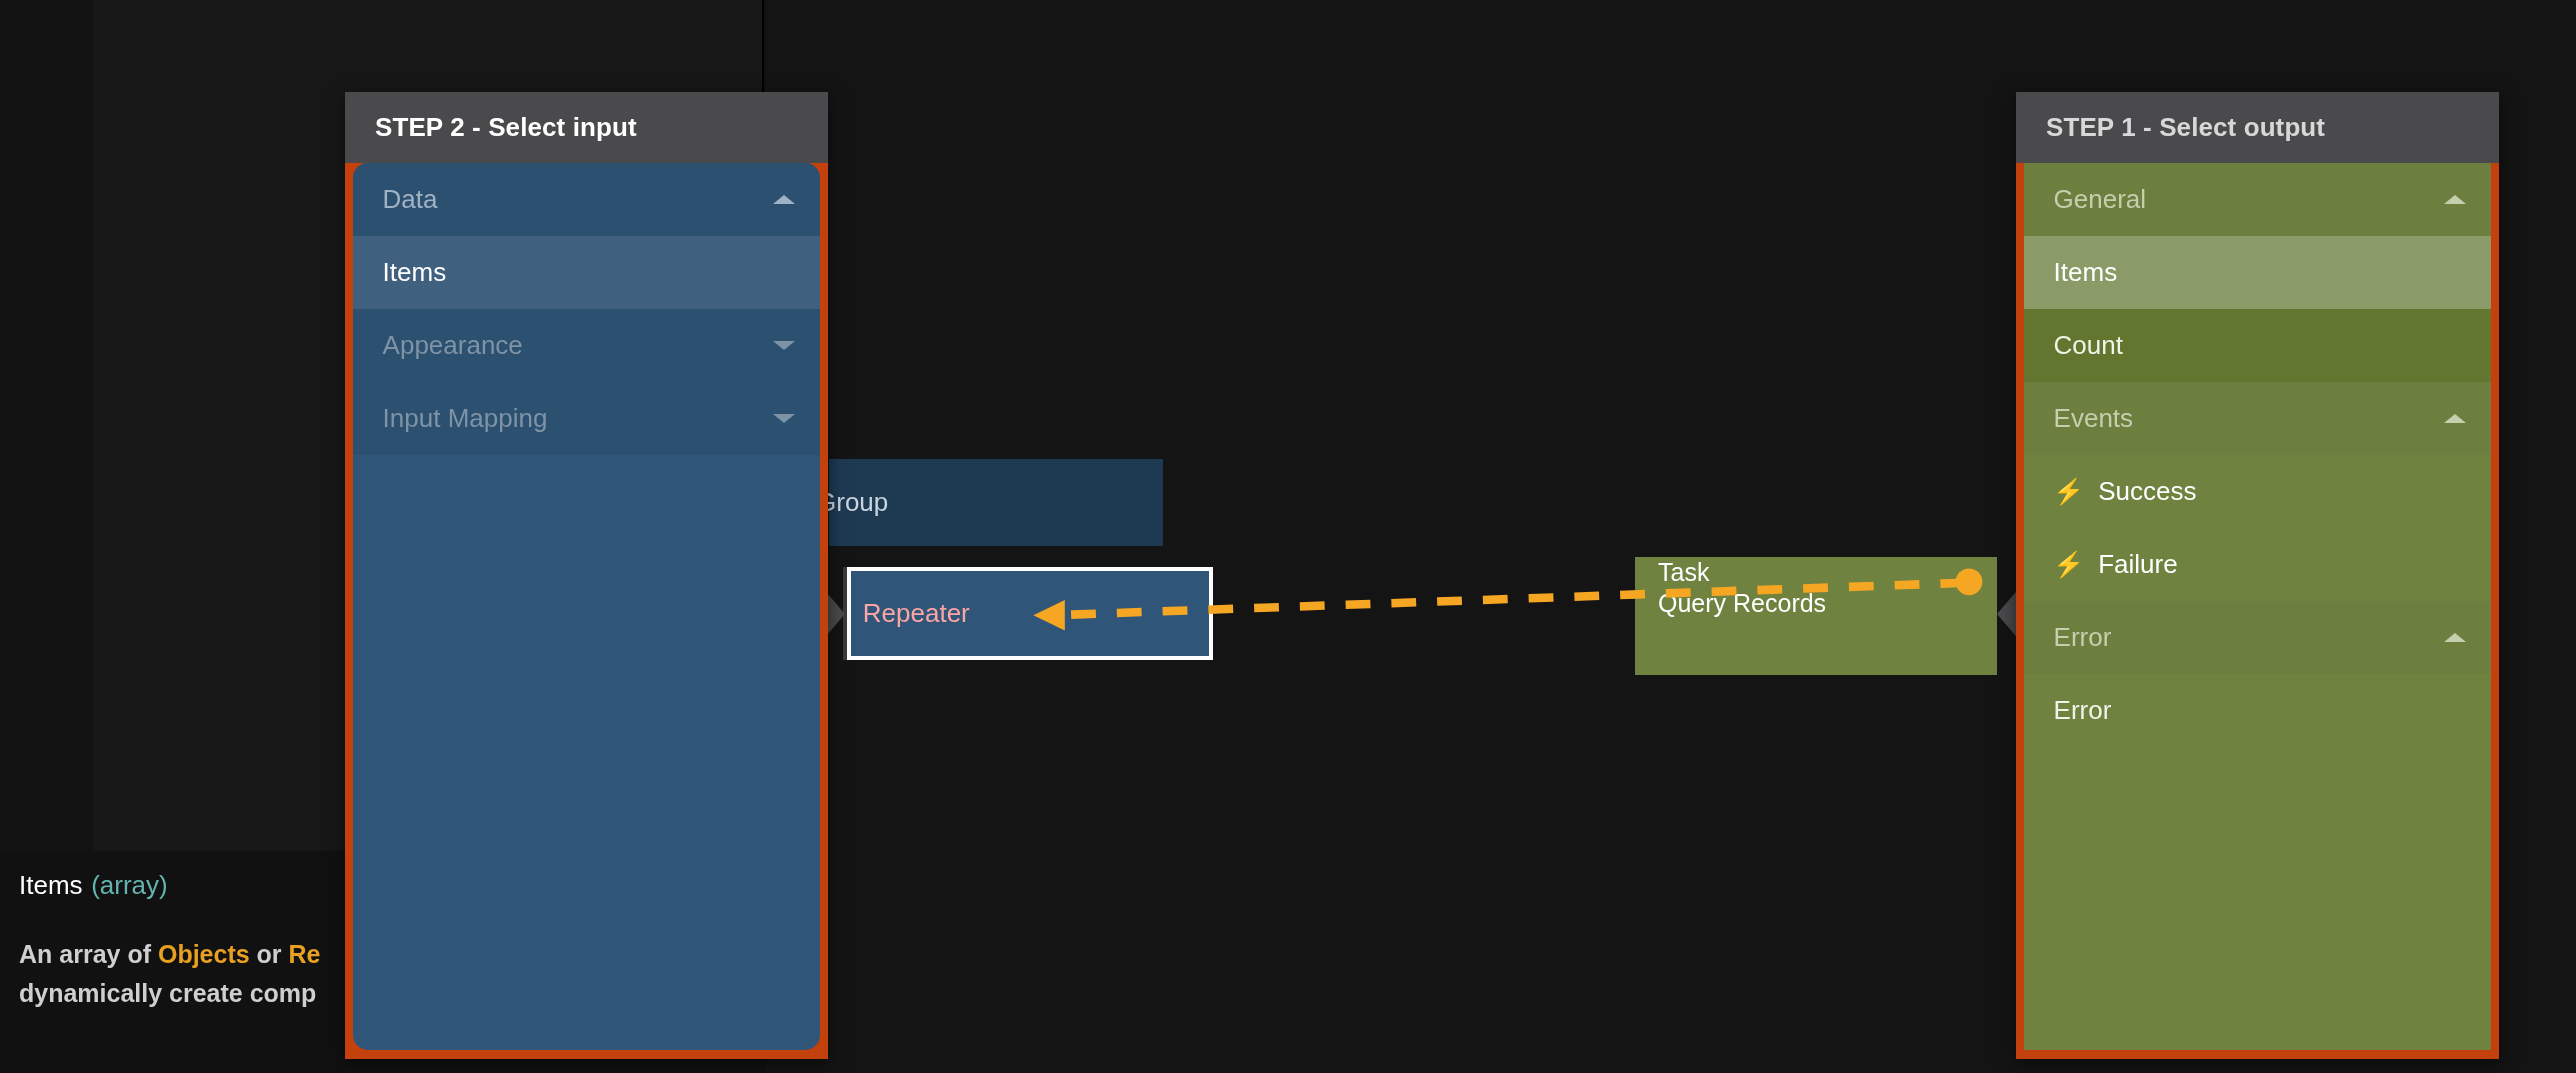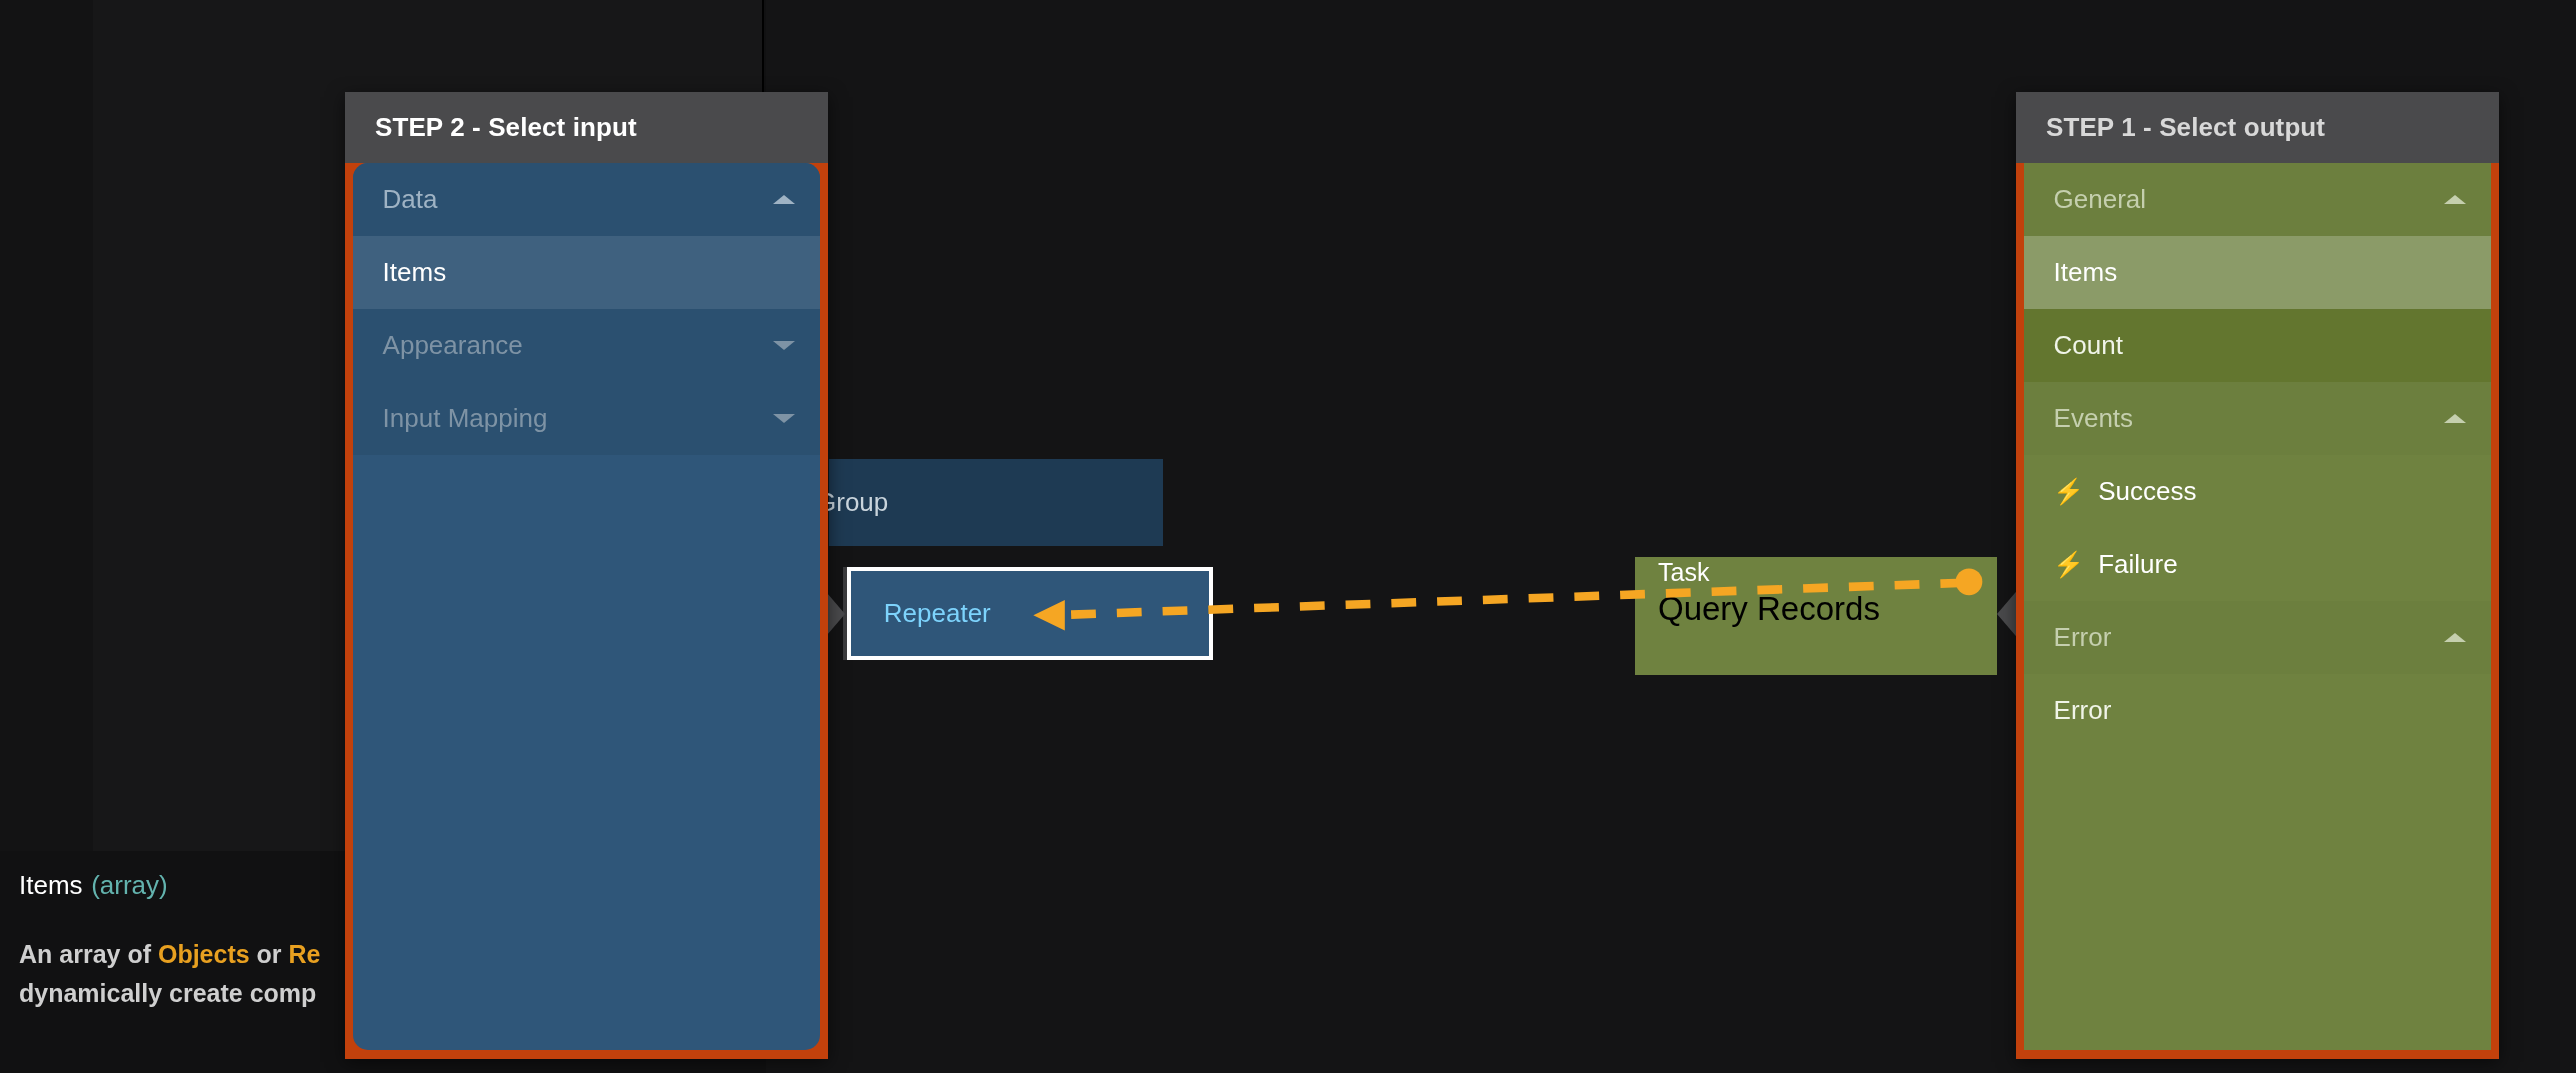--- a/index.html
+++ b/index.html
@@ -70,41 +70,41 @@
     padding: 3.8px;
   }
   .node-repeater {
     width: 100%; height: 100%;
     background: #2f5679;
     display: flex;
     align-items: center;
     box-sizing: border-box;
   }
   .node-repeater .node-title {
-    color: #7dd3fc;
-    font-size: 26px;
-    padding-left: 33px;
+    color: #fca5a5;
+    font-size: 26px;
+    padding-left: 12px;
   }
   .node-task {
     left: 1635px; top: 557px;
     width: 362px; height: 118px;
     background: #6f8240;
     display: flex;
     flex-direction: column;
     justify-content: flex-start;
     padding-left: 23px;
   }
   .node-task .node-title {
     color: #ffffff;
     font-size: 25px;
     line-height: 1.25;
   }
   .node-task .node-sub {
-    color: #000000;
-    font-size: 33px;
+    color: #ffffff;
+    font-size: 25px;
     line-height: 1.25;
   }
 
   
   .port-tri {
     position: absolute;
     width: 0; height: 0;
   }
   .port-tri-right {
     left: 821px; top: 586px;

